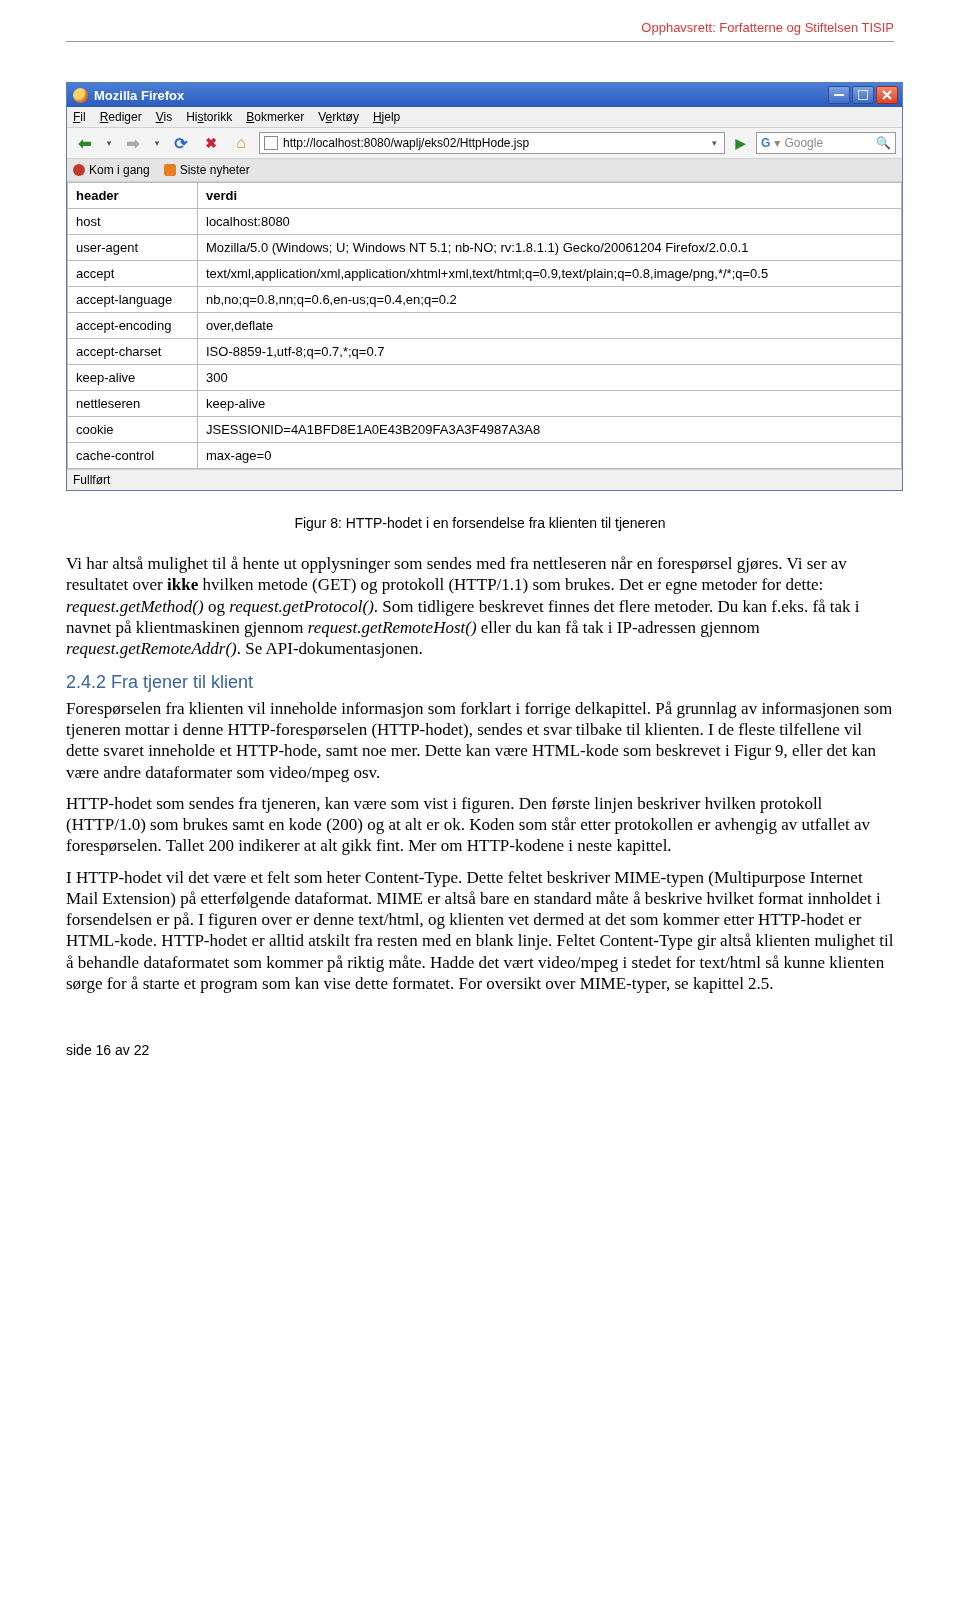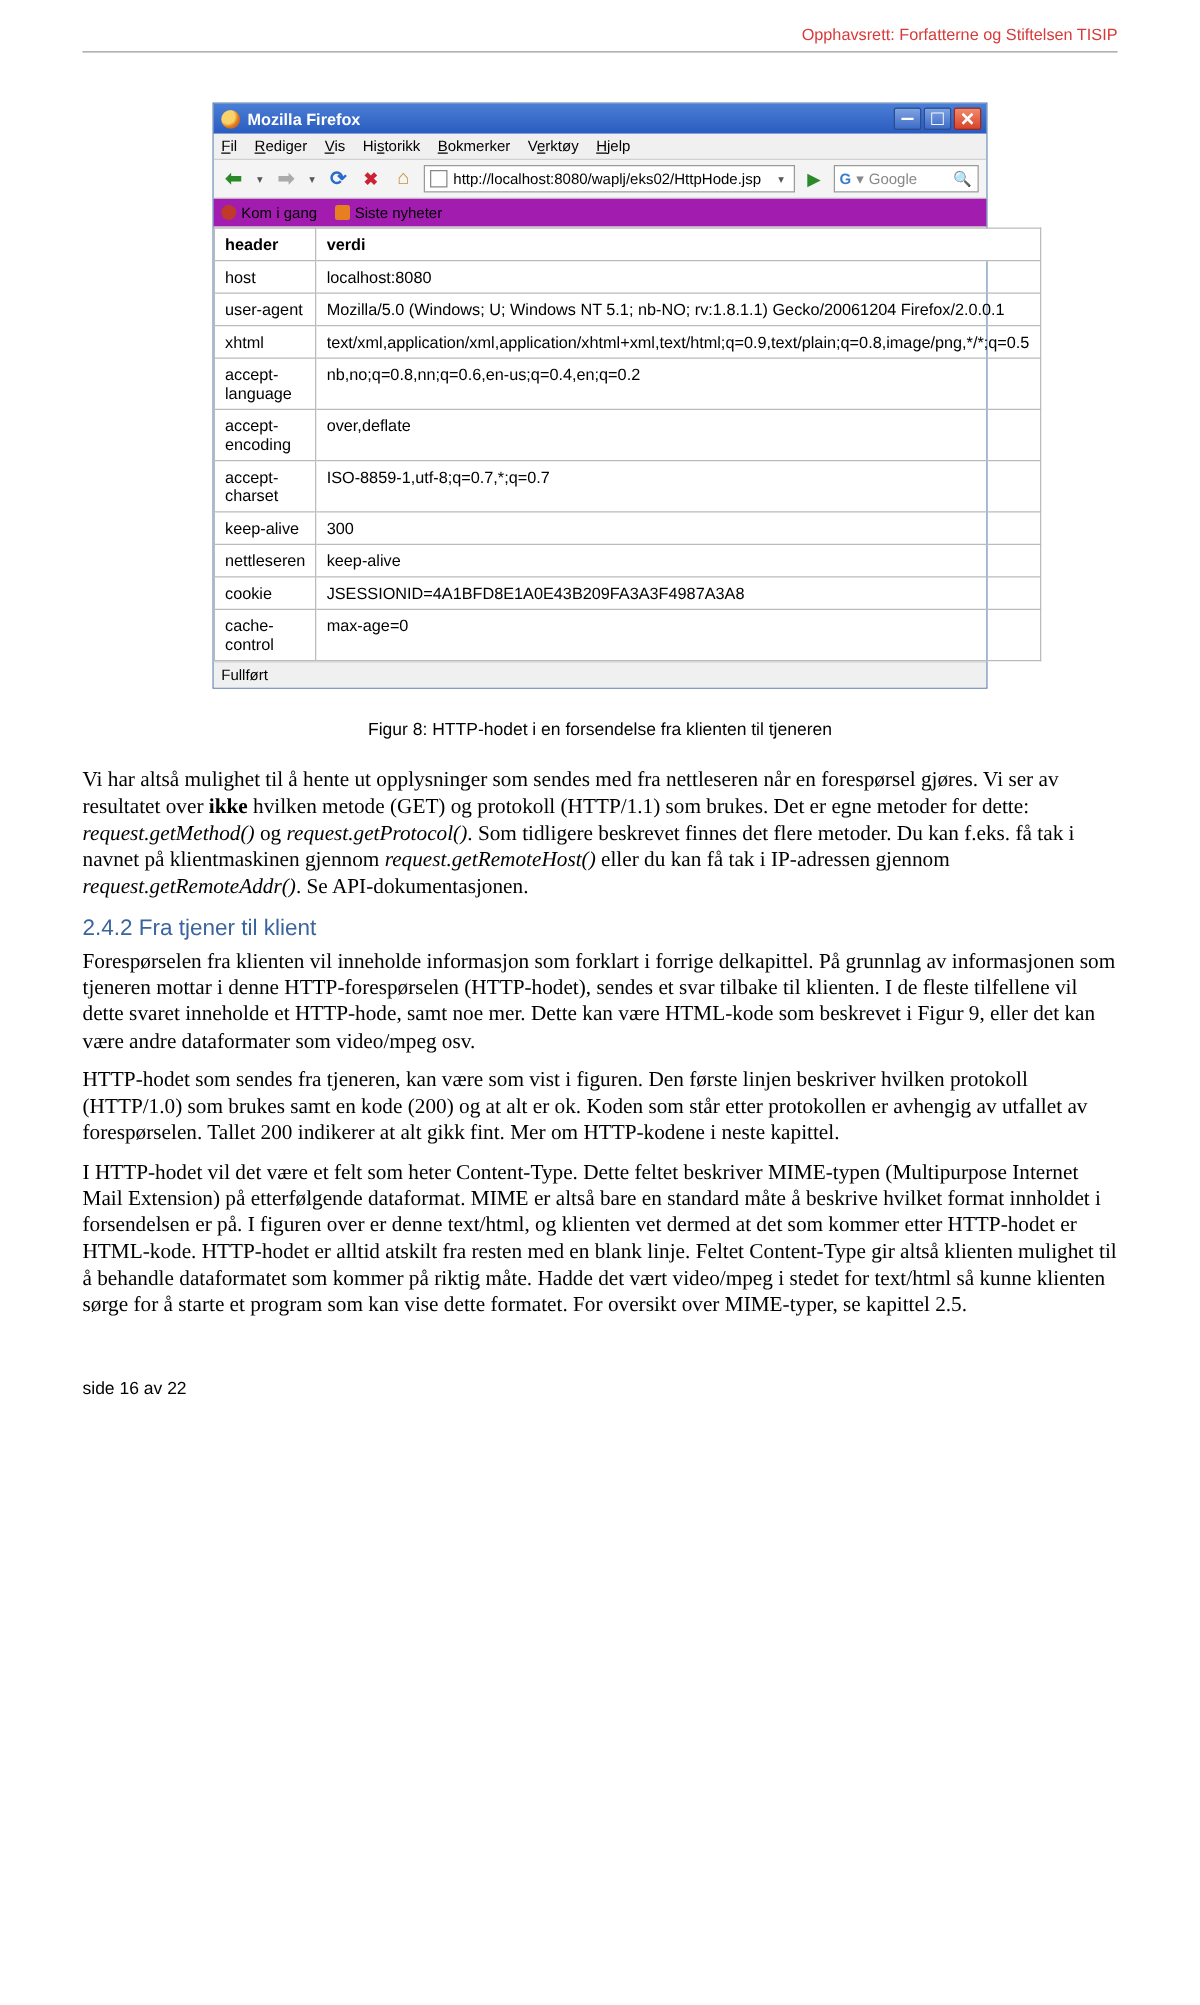--- a/index.html
+++ b/index.html
@@ -16,21 +16,21 @@
     color: #d83a3a; 
     font-family: Arial, sans-serif; 
     font-size: 13px; 
     padding-bottom: 6px;
   }
   .toprule { border: 0; border-top: 1px solid #999; margin-bottom: 40px; }
   .browser {
     border: 1px solid #5a7fb0;
     font-family: Tahoma, Arial, sans-serif;
     margin: 0 auto 24px;
-    width: 620px;
+    width: 837px;
     background: #fff;
   }
   .titlebar {
     background: linear-gradient(#4a7fd6, #2a5bbf);
     color: #fff;
     display: flex;
     align-items: center;
     padding: 3px 4px 3px 6px;
     font-size: 13px;
     font-weight: bold;
@@ -87,21 +87,21 @@
   .smalldrop { width: 12px; text-align: center; font-size: 9px; color: #555; }
   .go-ic { color: #2a8a2a; font-size: 14px; padding: 0 4px; }
   .searchbar {
     width: 140px; display: flex; align-items: center;
     background: #fff; border: 1px solid #9a9a9a; height: 22px;
     padding: 0 4px; gap: 4px; font-size: 12px; color: #888;
   }
   .g-ic { color: #3a7cd0; font-weight: bold; }
   .mag-ic { color: #777; }
   .bookbar {
-    background: #a21caf; padding: 4px 6px; font-size: 12px;
+    background: #e5e5e5; padding: 4px 6px; font-size: 12px;
     display: flex; gap: 14px; border-bottom: 1px solid #d0d0d0;
   }
   .bookbar .bm { display: inline-flex; align-items: center; gap: 4px; }
   .red-dot { width: 12px; height: 12px; border-radius: 50%; background: #c0392b; }
   .rss-ic { width: 12px; height: 12px; background: #e67e22; border-radius: 2px; }
   .content-area { background: #fff; }
   table.http-table {
     width: 100%; border-collapse: collapse; font-size: 13px; padding-left: 16px;
   }
   table.http-table th, table.http-table td {
@@ -227,21 +227,21 @@
         <tbody id="http-rows">
             <tr>
               <td class="k">host</td>
               <td>localhost:8080</td>
             </tr>
             <tr>
               <td class="k">user-agent</td>
               <td>Mozilla/5.0 (Windows; U; Windows NT 5.1; nb-NO; rv:1.8.1.1) Gecko/20061204 Firefox/2.0.0.1</td>
             </tr>
             <tr>
-              <td class="k">xhtml</td>
+              <td class="k">accept</td>
               <td>text/xml,application/xml,application/xhtml+xml,text/html;q=0.9,text/plain;q=0.8,image/png,*/*;q=0.5</td>
             </tr>
             <tr>
               <td class="k">accept-language</td>
               <td>nb,no;q=0.8,nn;q=0.6,en-us;q=0.4,en;q=0.2</td>
             </tr>
             <tr>
               <td class="k">accept-encoding</td>
               <td>over,deflate</td>
             </tr>

